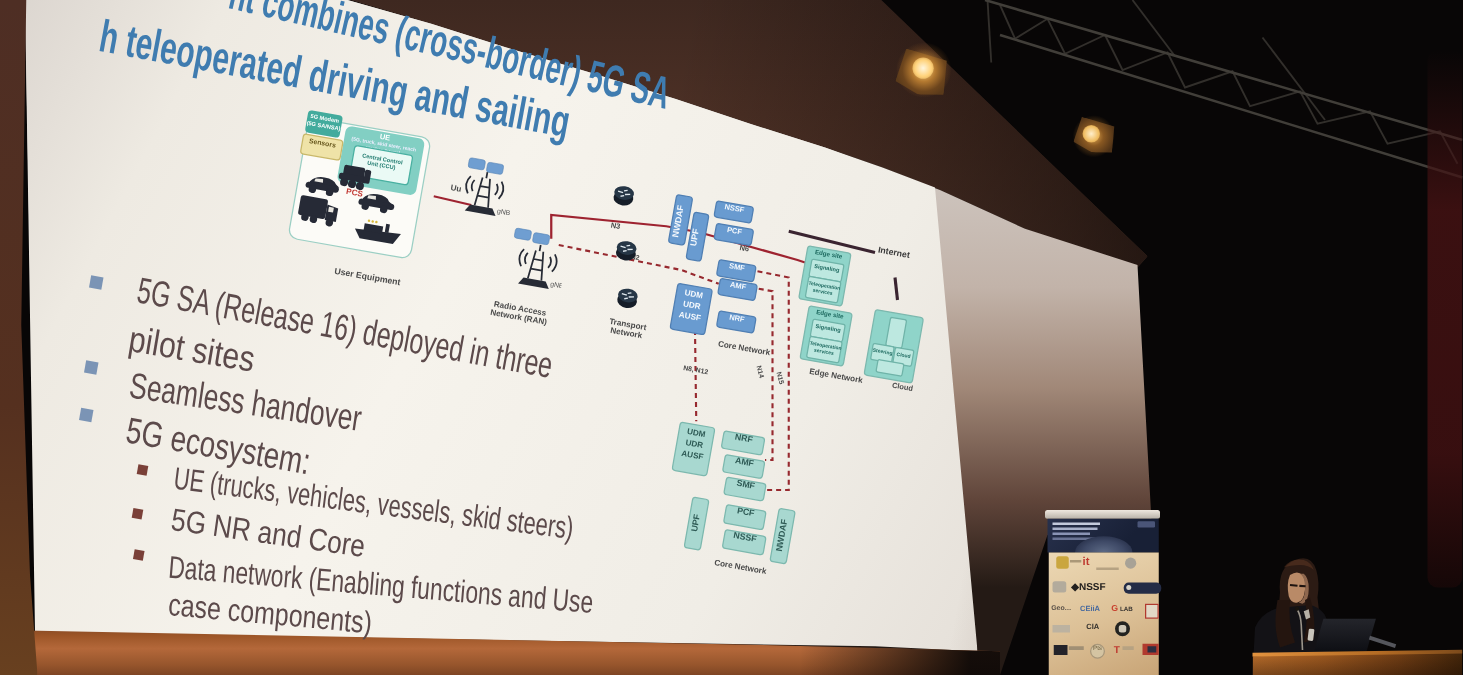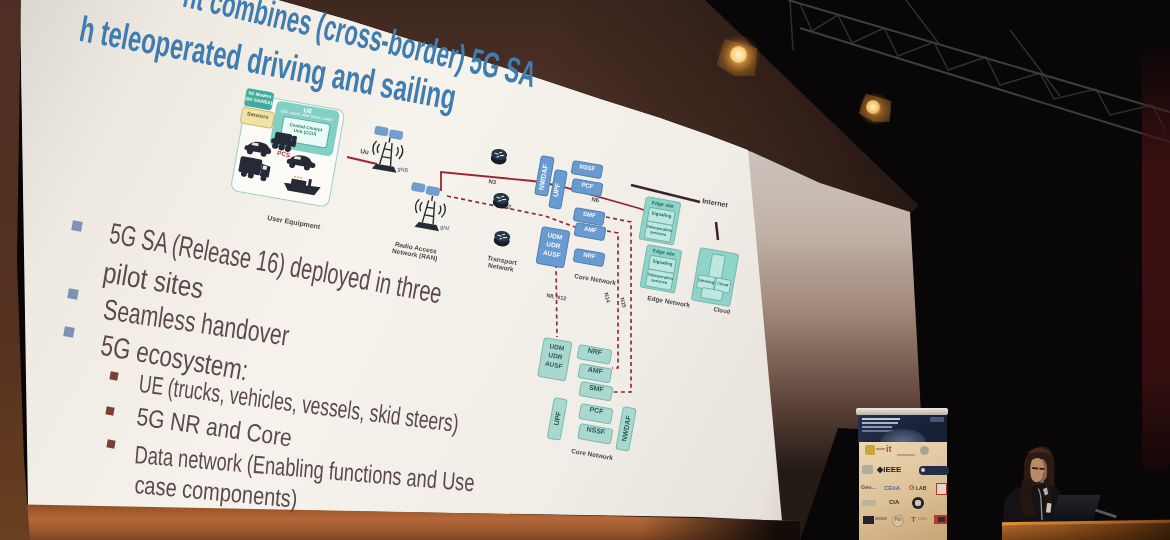--- a/index.html
+++ b/index.html
@@ -28,21 +28,21 @@
   #table{left:0;top:496px;width:800px;height:44px;
     background:linear-gradient(90deg,rgba(8,6,6,0) 80%,rgba(8,6,6,.92) 97%),
                linear-gradient(180deg,#6e3d22 0%,#9c5527 28%,#b4683a 52%,#96552c 82%,#7e4524 100%);
     clip-path:polygon(0 8px,610px 20px,800px 25px,800px 44px,0 44px);}
 
   
   
   .lightglow{border-radius:50%;}
 
   
-  #banner{left:856px;top:408px;width:94px;height:132px;}
+  #banner{left:836px;top:408px;width:94px;height:132px;}
   #banner .rail{position:absolute;left:0;top:0;width:92px;height:7px;background:linear-gradient(180deg,#efe8df,#b8b2a8);border-radius:2px;}
   #banner .navy{position:absolute;left:2px;top:7px;width:89px;height:27px;background:linear-gradient(135deg,#28314c,#182036 70%);}
   #banner .white{position:absolute;left:3px;top:34px;width:88px;height:98px;}
   
   #curtain{left:1142px;top:40px;width:28px;height:430px;
     background:linear-gradient(180deg,rgba(30,8,8,.0) 0%,rgba(64,17,18,.9) 30%,rgba(58,15,16,.95) 75%,rgba(30,8,8,.6) 100%);
     border-radius:8px;}
   .t{position:absolute;color:#5c4a4b;white-space:nowrap;transform-origin:0 0;}
   .bsq{position:absolute;width:10px;height:10px;background:#7b94b5;transform:rotate(10deg);}
   .ssq{position:absolute;width:8px;height:8px;background:#7a4038;transform:rotate(10deg);}
@@ -287,21 +287,21 @@
       <div style="position:absolute;left:22px;top:14px;width:46px;height:13px;border-radius:50% 50% 0 0/100% 100% 0 0;background:radial-gradient(ellipse at 50% 100%,#5d6a85 0%,#3d4865 50%,#222a42 85%)"></div>
     </div>
     <div class="white" style="background:linear-gradient(160deg,#ecd8b4 0%,#dcc096 55%,#c8a476 100%)">
 
       <div style="position:absolute;left:6px;top:3px;width:10px;height:10px;background:#caa63e;border-radius:2px"></div>
       <div style="position:absolute;left:17px;top:6px;width:9px;height:2px;background:#ab9878"></div>
       <div style="position:absolute;left:27px;top:2px;width:9px;height:12px;color:#bf3a30;font-size:9px;font-weight:bold">it</div>
       <div style="position:absolute;left:38px;top:12px;width:18px;height:2px;background:#b6a282"></div>
       <div style="position:absolute;left:61px;top:4px;width:9px;height:9px;background:#a8a296;border-radius:50%"></div>
       <div style="position:absolute;left:3px;top:23px;width:11px;height:9px;background:#b3ab9c;border-radius:2px"></div>
-      <div style="position:absolute;left:18px;top:23px;color:#23201e;font-size:8px;font-weight:bold">◆IEEE</div>
+      <div style="position:absolute;left:18px;top:23px;color:#23201e;font-size:8px;font-weight:bold">◆NSSF</div>
       <div style="position:absolute;left:60px;top:24px;width:30px;height:9px;background:#242c46;border-radius:4px"></div>
       <div style="position:absolute;left:62px;top:26px;width:4px;height:4px;background:#d8d4ca;border-radius:50%"></div>
       <div style="position:absolute;left:2px;top:42px;width:20px;height:8px;color:#5a5148;font-size:5.5px;font-weight:bold">Geo…</div>
       <div style="position:absolute;left:25px;top:43px;color:#46699e;font-size:6px;font-weight:bold">CEiiA</div>
       <div style="position:absolute;left:50px;top:42px;color:#c8412e;font-size:7px;font-weight:bold">G</div>
       <div style="position:absolute;left:57px;top:43px;color:#3a3632;font-size:5px;font-weight:bold">LAB</div>
       <div style="position:absolute;left:77px;top:41px;width:9px;height:10px;background:#e2d8c6;border:1px solid #b13a2e"></div>
       <div style="position:absolute;left:3px;top:58px;width:14px;height:6px;background:#bcb2a0"></div>
       <div style="position:absolute;left:30px;top:57px;color:#33302c;font-size:6px;font-weight:bold">CIA</div>
       <div style="position:absolute;left:53px;top:55px;width:12px;height:12px;background:#232320;border-radius:50%"></div>

